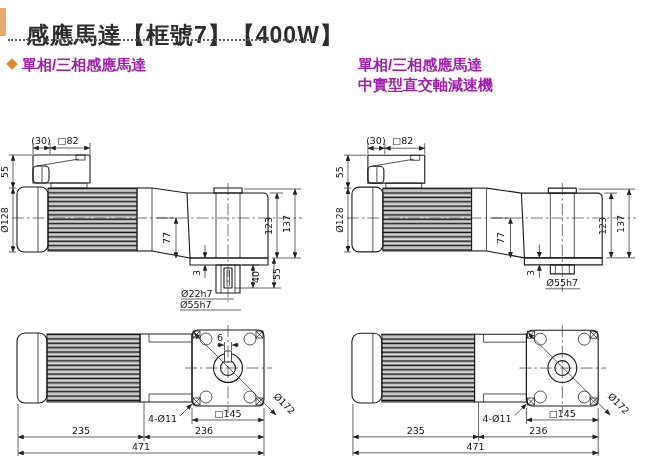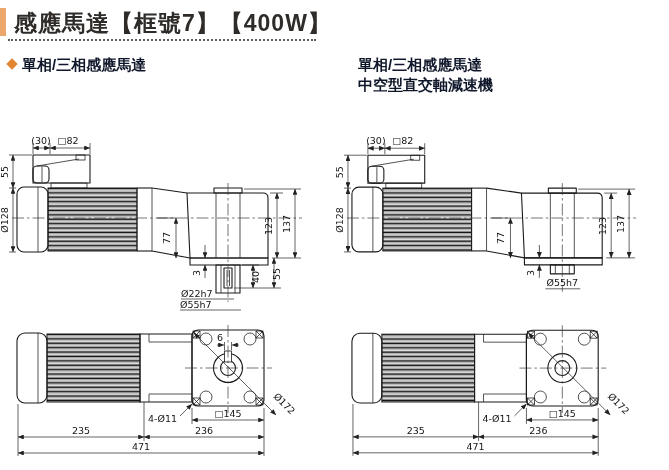--- a/index.html
+++ b/index.html
@@ -1,26 +1,26 @@
 <!DOCTYPE html>
 <html><head>
 <meta charset="utf-8">
 <style>
   html,body{margin:0;padding:0;background:#fff;}
   body{position:relative;width:669px;height:470px;overflow:hidden;
        font-family:"Liberation Sans","DejaVu Sans",sans-serif;}
   .accent-bar{position:absolute;left:0;top:8px;width:6px;height:28px;background:#eca76c;}
-  .title{position:absolute;left:10px;top:4px;margin:4px;font-size:23px;font-weight:bold;
+  .title{position:absolute;left:10px;top:4px;margin:16px;font-size:23px;font-weight:bold;
          color:#2e2b29;letter-spacing:1px;white-space:nowrap;}
   .title-underline{position:absolute;left:8px;top:39px;width:308px;height:0;
          border-bottom:2px dotted #5f5b56;}
   .col-header{position:absolute;top:55px;display:flex;gap:6px;align-items:flex-start;}
   .diamond{width:8px;height:8px;background:#e0862e;transform:rotate(45deg);
            margin-top:5px;flex:0 0 auto;}
-  .col-header .lines div{font-size:15px;font-weight:bold;line-height:20px;color:#0f172a;
+  .col-header .lines div{font-size:15px;font-weight:bold;line-height:20px;color:#a21caf;
            white-space:nowrap;}
   .drawing{position:absolute;}
   .drawing .o{fill:none;stroke:#1a1a1a;stroke-width:1.1;stroke-linejoin:round;}
   .drawing .t{fill:none;stroke:#1a1a1a;stroke-width:0.75;}
   .drawing .d{fill:none;stroke:#222;stroke-width:0.7;}
   .drawing .cl{fill:none;stroke:#3a3a3a;stroke-width:0.7;stroke-dasharray:12 3 2.5 3;}
   .drawing .fins{fill:url(#fins);stroke:#1a1a1a;stroke-width:1;}
   .drawing .kw{fill:#ffffff;stroke:#1a1a1a;stroke-width:0.8;}
   .drawing text{font-family:"DejaVu Sans","Liberation Sans",sans-serif;
         font-size:9.5px;fill:#151515;font-weight:normal;}
@@ -55,21 +55,21 @@
 <div class="col-header" style="left:8px">
   <span class="diamond"></span>
   <div class="lines">
     <div>單相/三相感應馬達</div>
   </div>
 </div>
 
 <div class="col-header" style="left:358px">
   <div class="lines">
     <div>單相/三相感應馬達</div>
-    <div>中空型直交軸減速機</div>
+    <div>中實型直交軸減速機</div>
   </div>
 </div>
 
 <svg class="drawing" style="left:0;top:130px" width="335" height="192" viewBox="0 0 335 192">
   <g>
     <rect x="33" y="25" width="57" height="28" class="o"></rect>
     <line x1="37" y1="36" x2="79" y2="29" class="t"></line>
     <rect x="76" y="25" width="9" height="5" class="t"></rect>
     <rect x="33" y="36" width="16" height="17" rx="4" class="o"></rect>
     <line x1="42" y1="37" x2="42" y2="52" class="t"></line>

